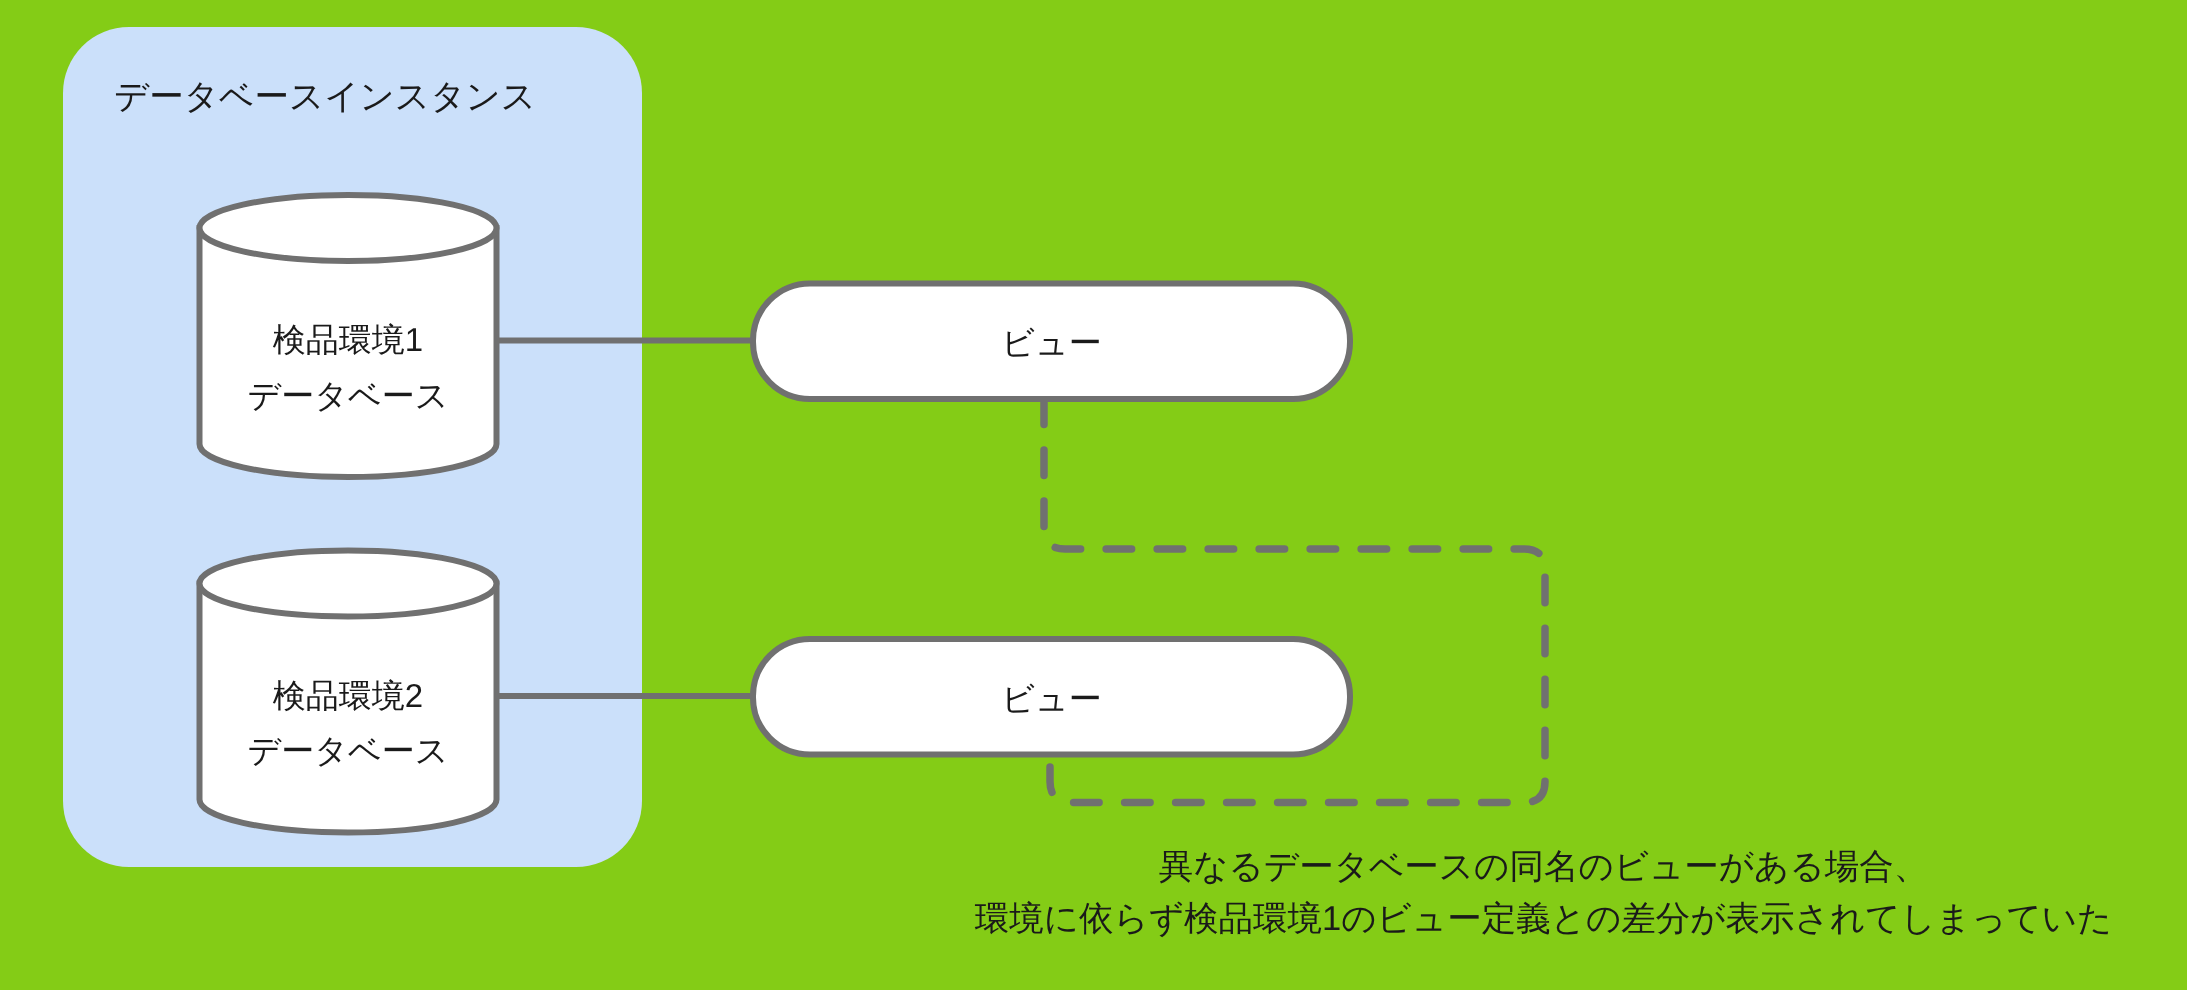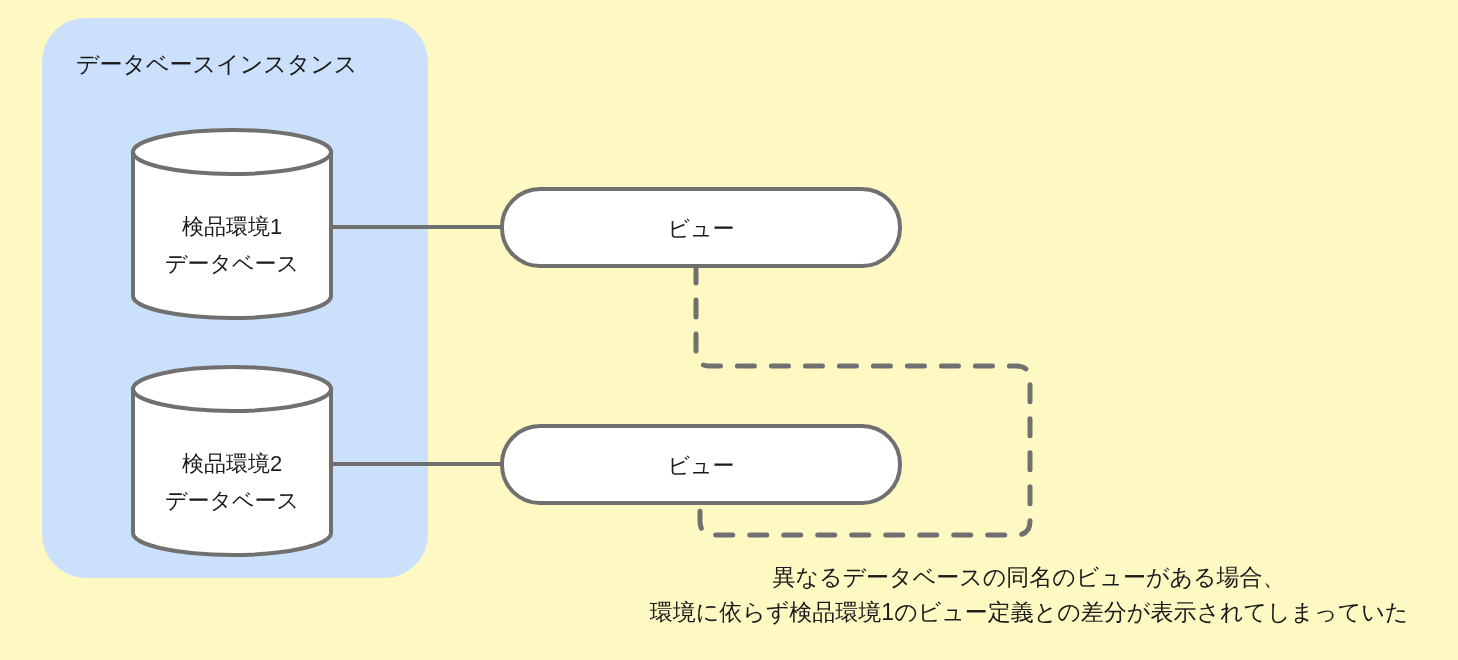--- a/index.html
+++ b/index.html
@@ -8,21 +8,21 @@
     padding: 0;
     background: #ffffff;
   }
   body {
     font-family: "Liberation Sans", "DejaVu Sans", sans-serif;
   }
   #diagram-root {
     position: relative;
     width: 1458px;
     height: 660px;
-    background: #fef9c3;
+    background: #84cc16;
     overflow: hidden;
   }
   svg.diagram-canvas {
     position: absolute;
     top: 0;
     left: 0;
     width: 1458px;
     height: 660px;
     display: block;
   }

